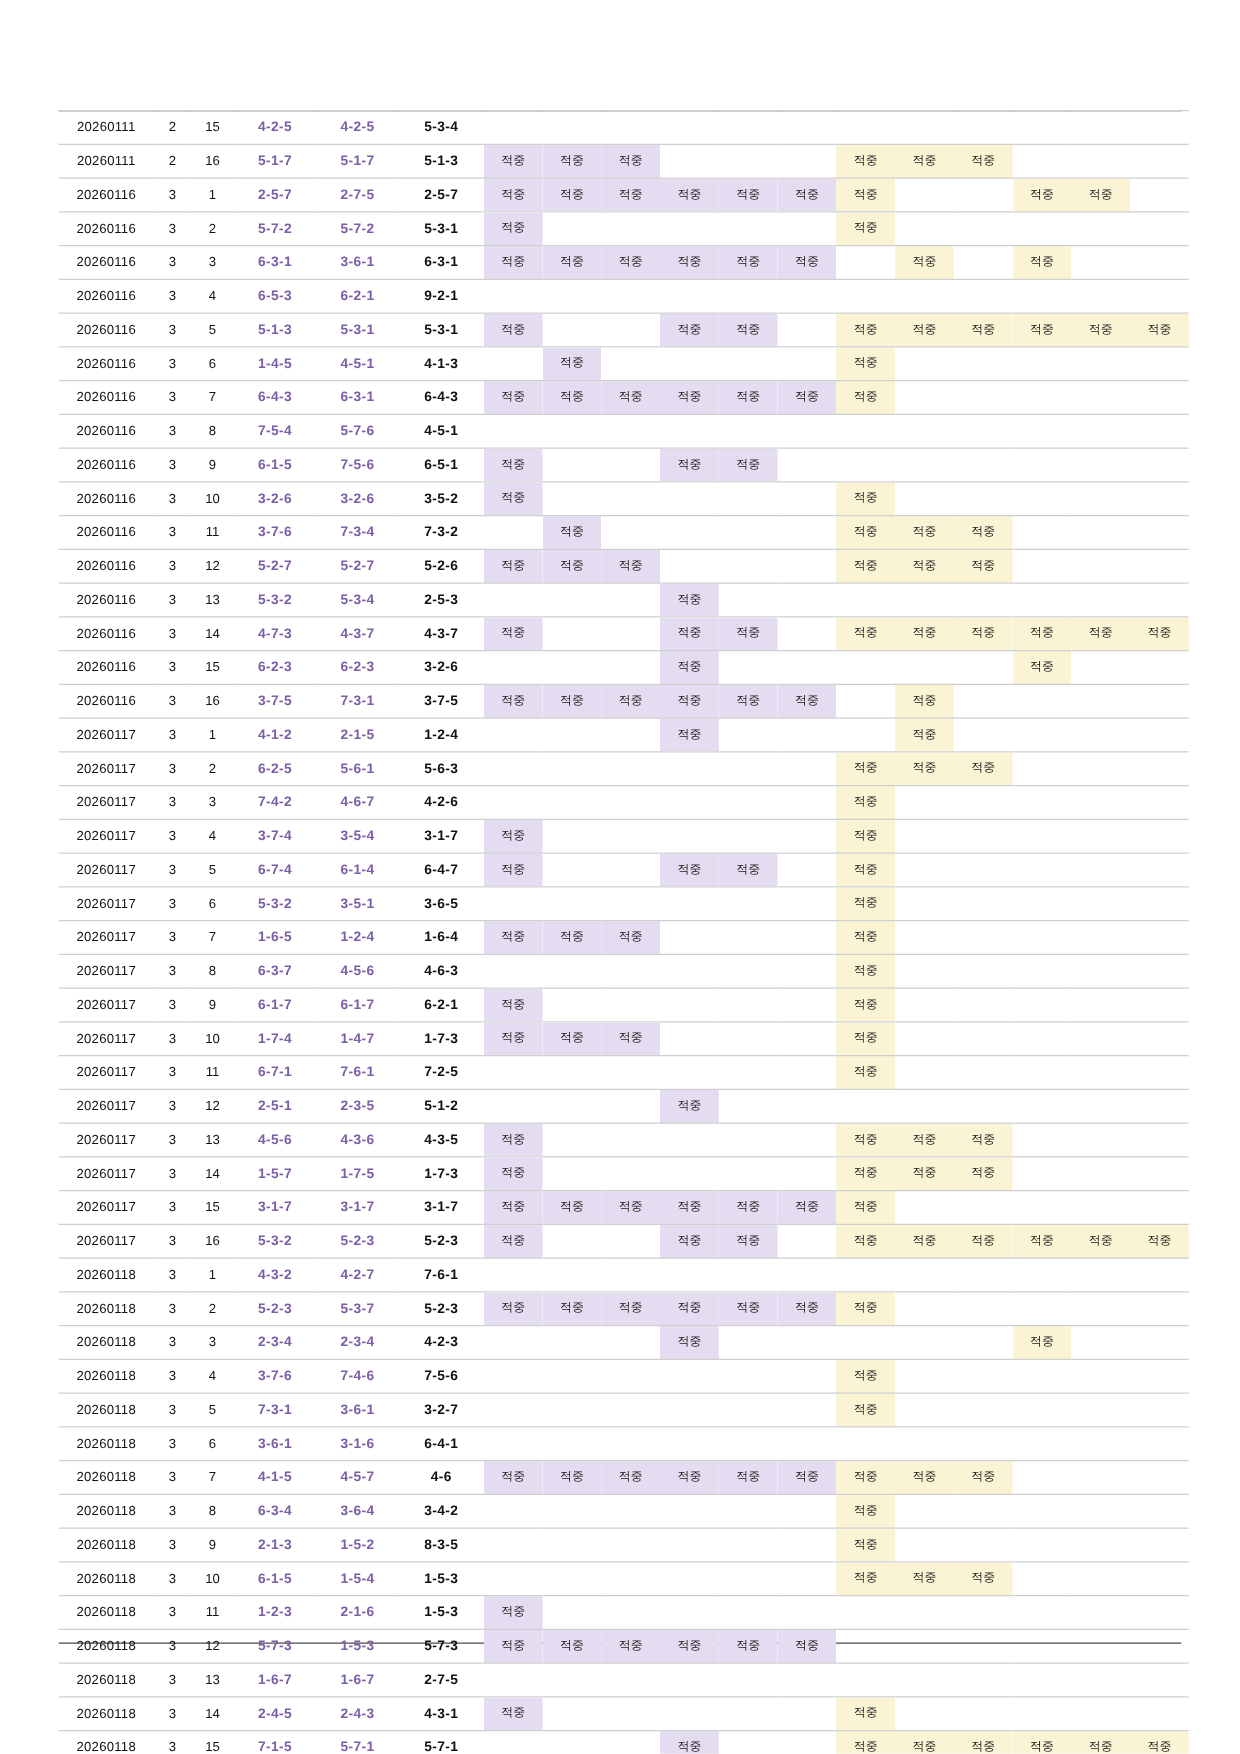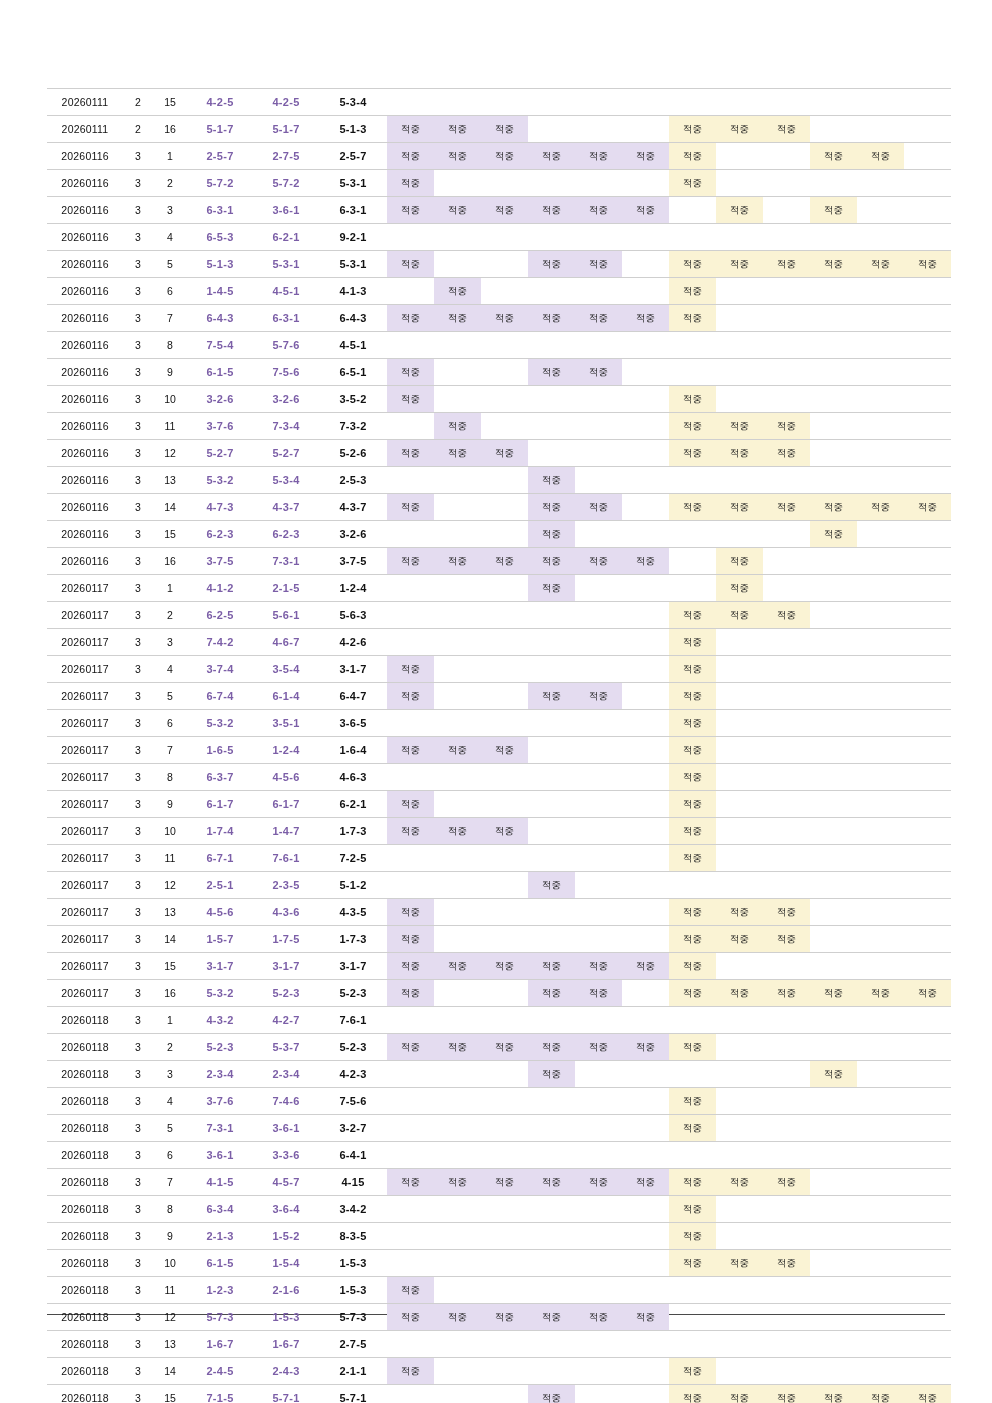--- a/index.html
+++ b/index.html
@@ -902,42 +902,42 @@
           <td class="hit empty"></td>
           <td class="hit empty"></td>
           <td class="hit empty"></td>
           <td class="hit empty"></td>
         </tr>
         <tr>
           <td class="date">20260118</td>
           <td class="num">3</td>
           <td class="num">6</td>
           <td class="pick">3-6-1</td>
-          <td class="pick">3-3-6</td>
+          <td class="pick">3-1-6</td>
           <td class="result">6-4-1</td>
           <td class="hit empty"></td>
           <td class="hit empty"></td>
           <td class="hit empty"></td>
           <td class="hit empty"></td>
           <td class="hit empty"></td>
           <td class="hit empty"></td>
           <td class="hit empty"></td>
           <td class="hit empty"></td>
           <td class="hit empty"></td>
           <td class="hit empty"></td>
           <td class="hit empty"></td>
           <td class="hit empty"></td>
         </tr>
         <tr>
           <td class="date">20260118</td>
           <td class="num">3</td>
           <td class="num">7</td>
           <td class="pick">4-1-5</td>
           <td class="pick">4-5-7</td>
-          <td class="result">4-15</td>
+          <td class="result">4-6</td>
           <td class="hit purple">적중</td>
           <td class="hit purple">적중</td>
           <td class="hit purple">적중</td>
           <td class="hit purple">적중</td>
           <td class="hit purple">적중</td>
           <td class="hit purple">적중</td>
           <td class="hit yellow">적중</td>
           <td class="hit yellow">적중</td>
           <td class="hit yellow">적중</td>
           <td class="hit empty"></td>
@@ -1063,21 +1063,21 @@
           <td class="hit empty"></td>
           <td class="hit empty"></td>
           <td class="hit empty"></td>
         </tr>
         <tr>
           <td class="date">20260118</td>
           <td class="num">3</td>
           <td class="num">14</td>
           <td class="pick">2-4-5</td>
           <td class="pick">2-4-3</td>
-          <td class="result">2-1-1</td>
+          <td class="result">4-3-1</td>
           <td class="hit purple">적중</td>
           <td class="hit empty"></td>
           <td class="hit empty"></td>
           <td class="hit empty"></td>
           <td class="hit empty"></td>
           <td class="hit empty"></td>
           <td class="hit yellow">적중</td>
           <td class="hit empty"></td>
           <td class="hit empty"></td>
           <td class="hit empty"></td>

